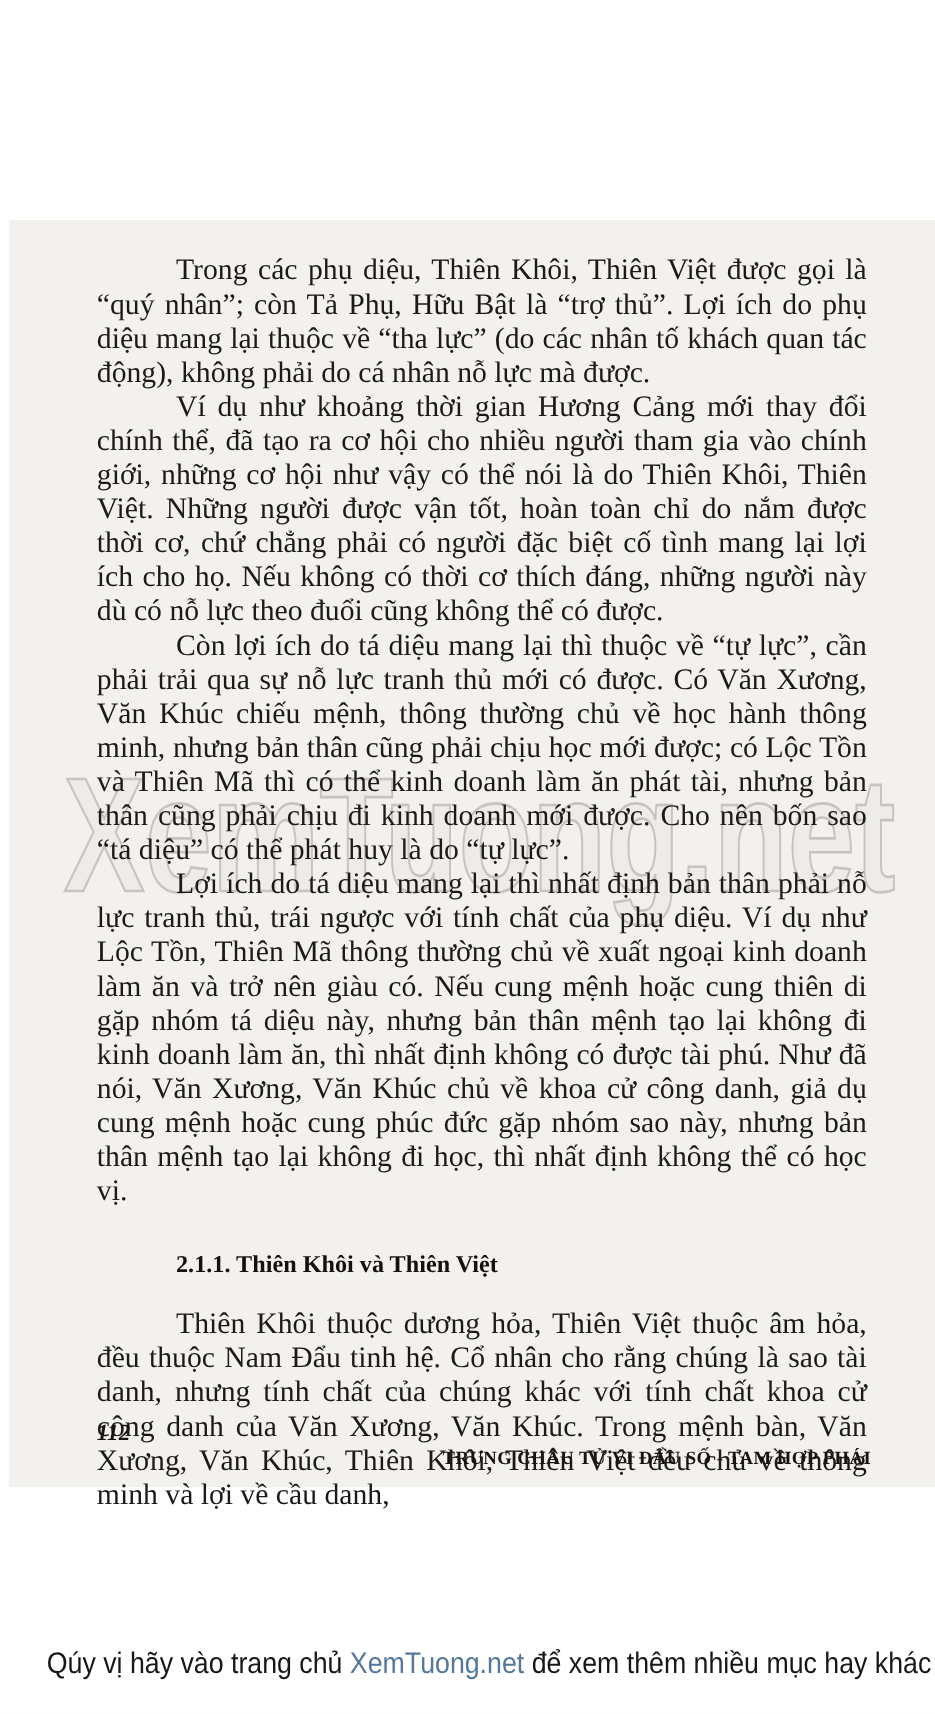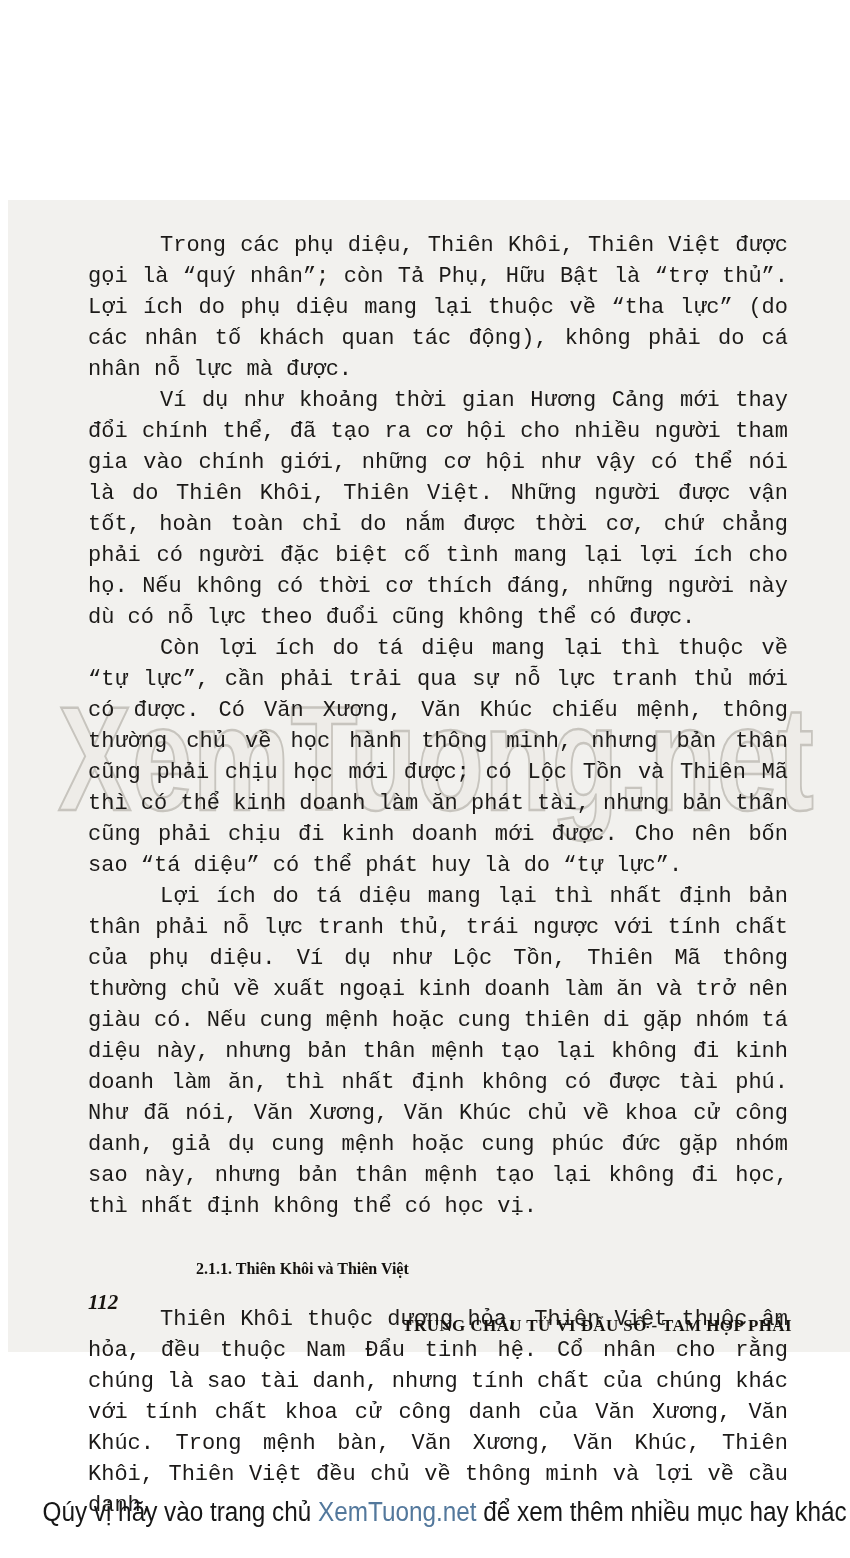--- a/index.html
+++ b/index.html
@@ -24,32 +24,31 @@
     pointer-events:none;
   }
   .content {
     position:absolute;
     left:80px; top:30px;
     width:700px;
     color:#1c1a18;
   }
   .content p.body-par {
     margin:0;
-    font-size:22px;
+    font-size:27px;
     line-height:31px;
     text-align:justify;
     text-indent:72px;
     color:#1c1a18;
-    font-family:Liberation Mono, monospace;
   }
   .section-heading {
-    font-size:16px;
+    font-size:22px;
     font-weight:bold;
     color:#14110e;
-    margin:38px 0 26px 108px;
+    margin:38px 0 26px 72px;
   }
   .footer-row {
     position:absolute;
     left:80px; right:58px; bottom:16px;
     display:flex;
     justify-content:space-between;
     align-items:flex-start;
   }
   .page-number {
     font-family:"Liberation Serif", serif;

